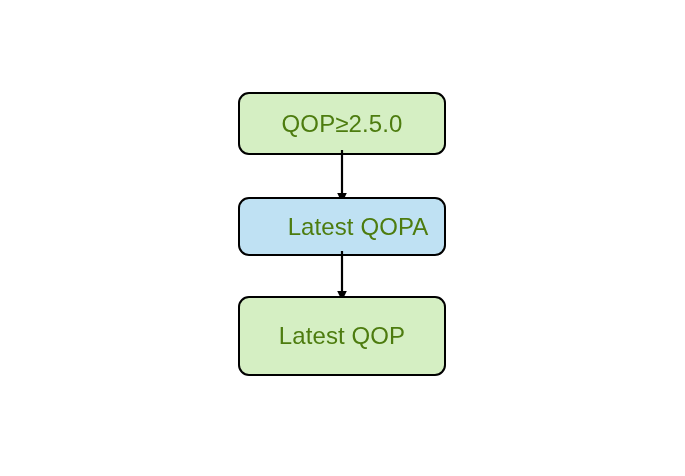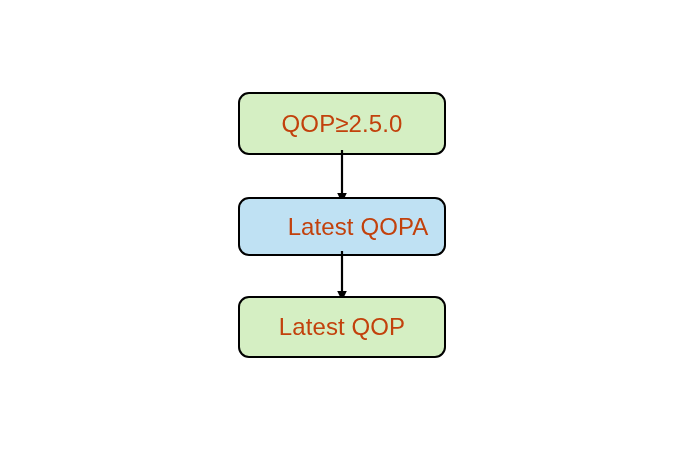--- a/index.html
+++ b/index.html
@@ -27,29 +27,29 @@
     border: 2.5px solid #000000;
     border-radius: 11px;
     display: flex;
     align-items: center;
     justify-content: center;
   }
 
   .node-label {
     font-size: 24px;
     line-height: 1;
-    color: #c2410c;
+    color: #4d7c0f;
     letter-spacing: 0.1px;
     white-space: nowrap;
   }
 
   
   #node-0 { left: 238px; top: 92px;  width: 208px; height: 63px; }
   #node-1 { left: 238px; top: 197px; width: 208px; height: 59px; padding-left: 32px; }
-  #node-2 { left: 238px; top: 296px; width: 208px; height: 62px; align-items: center; }
+  #node-2 { left: 238px; top: 296px; width: 208px; height: 80px; align-items: center; }
 
   
   .edge {
     position: absolute;
     overflow: visible;
   }
   #edge-0 { left: 318px; top: 150px; width: 48px; height: 54px; }
   #edge-1 { left: 318px; top: 251px; width: 48px; height: 51px; }
 </style>
 </head>

